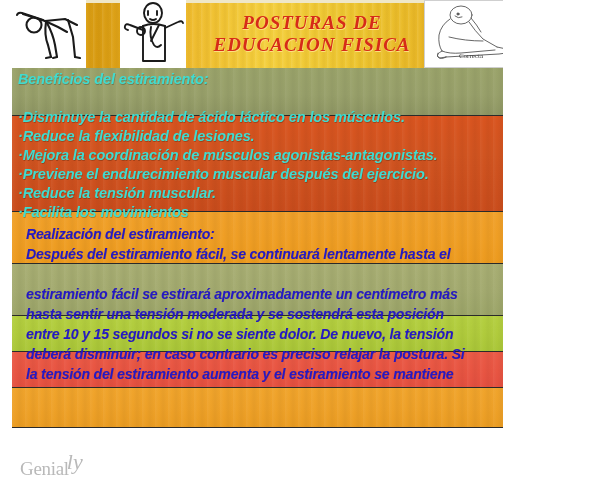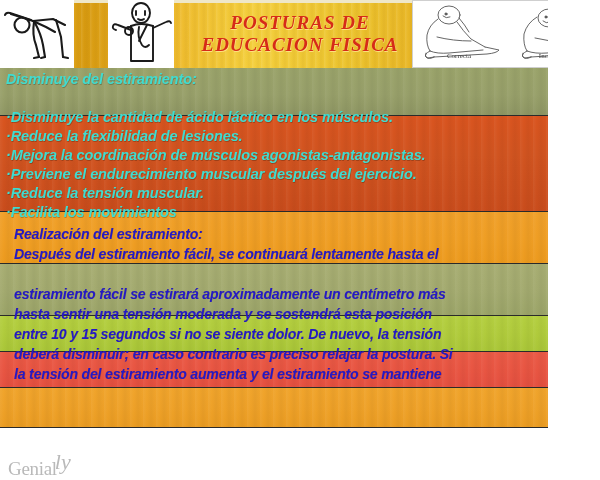--- a/index.html
+++ b/index.html
@@ -4,21 +4,21 @@
 <style>
   html,body{margin:0;padding:0;}
   body{
     width:600px;height:480px;
     background:#ffffff;
     font-family:"Liberation Sans", sans-serif;
     overflow:hidden;
     position:relative;
   }
   .slide{
-    position:absolute;left:0;top:0;width:548px;height:480px;
+    position:absolute;left:12px;top:0;width:491px;height:480px;
     background:#ffffff;
     overflow:hidden;
   }
 
   
   .header{
     position:absolute;left:0;top:0;width:600px;height:68px;
     background:
       repeating-linear-gradient(to right,
         rgba(255,255,255,0.10) 0px, rgba(255,255,255,0.0) 3px,
@@ -237,21 +237,21 @@
   <div class="band-sep" style="top:115px"></div>
   <div class="band-sep" style="top:211px"></div>
   <div class="band-sep" style="top:263px"></div>
   <div class="band-sep" style="top:315px"></div>
   <div class="band-sep" style="top:351px"></div>
   <div class="band-sep" style="top:387px"></div>
   <div class="band-sep" style="top:427px"></div>
 
   <div class="text-layer">
 
-    <div class="cyan-line" style="top:3px">Disminuye del estiramiento:</div>
+    <div class="cyan-line" style="top:3px">Beneficios del estiramiento:</div>
     <div class="cyan-line" style="top:41px">·Disminuye la cantidad de ácido láctico en los músculos.</div>
     <div class="cyan-line" style="top:60px">·Reduce la flexibilidad de lesiones.</div>
     <div class="cyan-line" style="top:79px">·Mejora la coordinación de músculos agonistas-antagonistas.</div>
     <div class="cyan-line" style="top:98px">·Previene el endurecimiento muscular después del ejercicio.</div>
     <div class="cyan-line" style="top:117px">·Reduce la tensión muscular.</div>
     <div class="cyan-line" style="top:136px">·Facilita los movimientos</div>
 
     <div class="blue-line" style="top:158px">Realización del estiramiento:</div>
     <div class="blue-line" style="top:178px">Después del estiramiento fácil, se continuará lentamente hasta el</div>
     <div class="blue-line" style="top:218px">estiramiento fácil se estirará aproximadamente un centímetro más</div>

